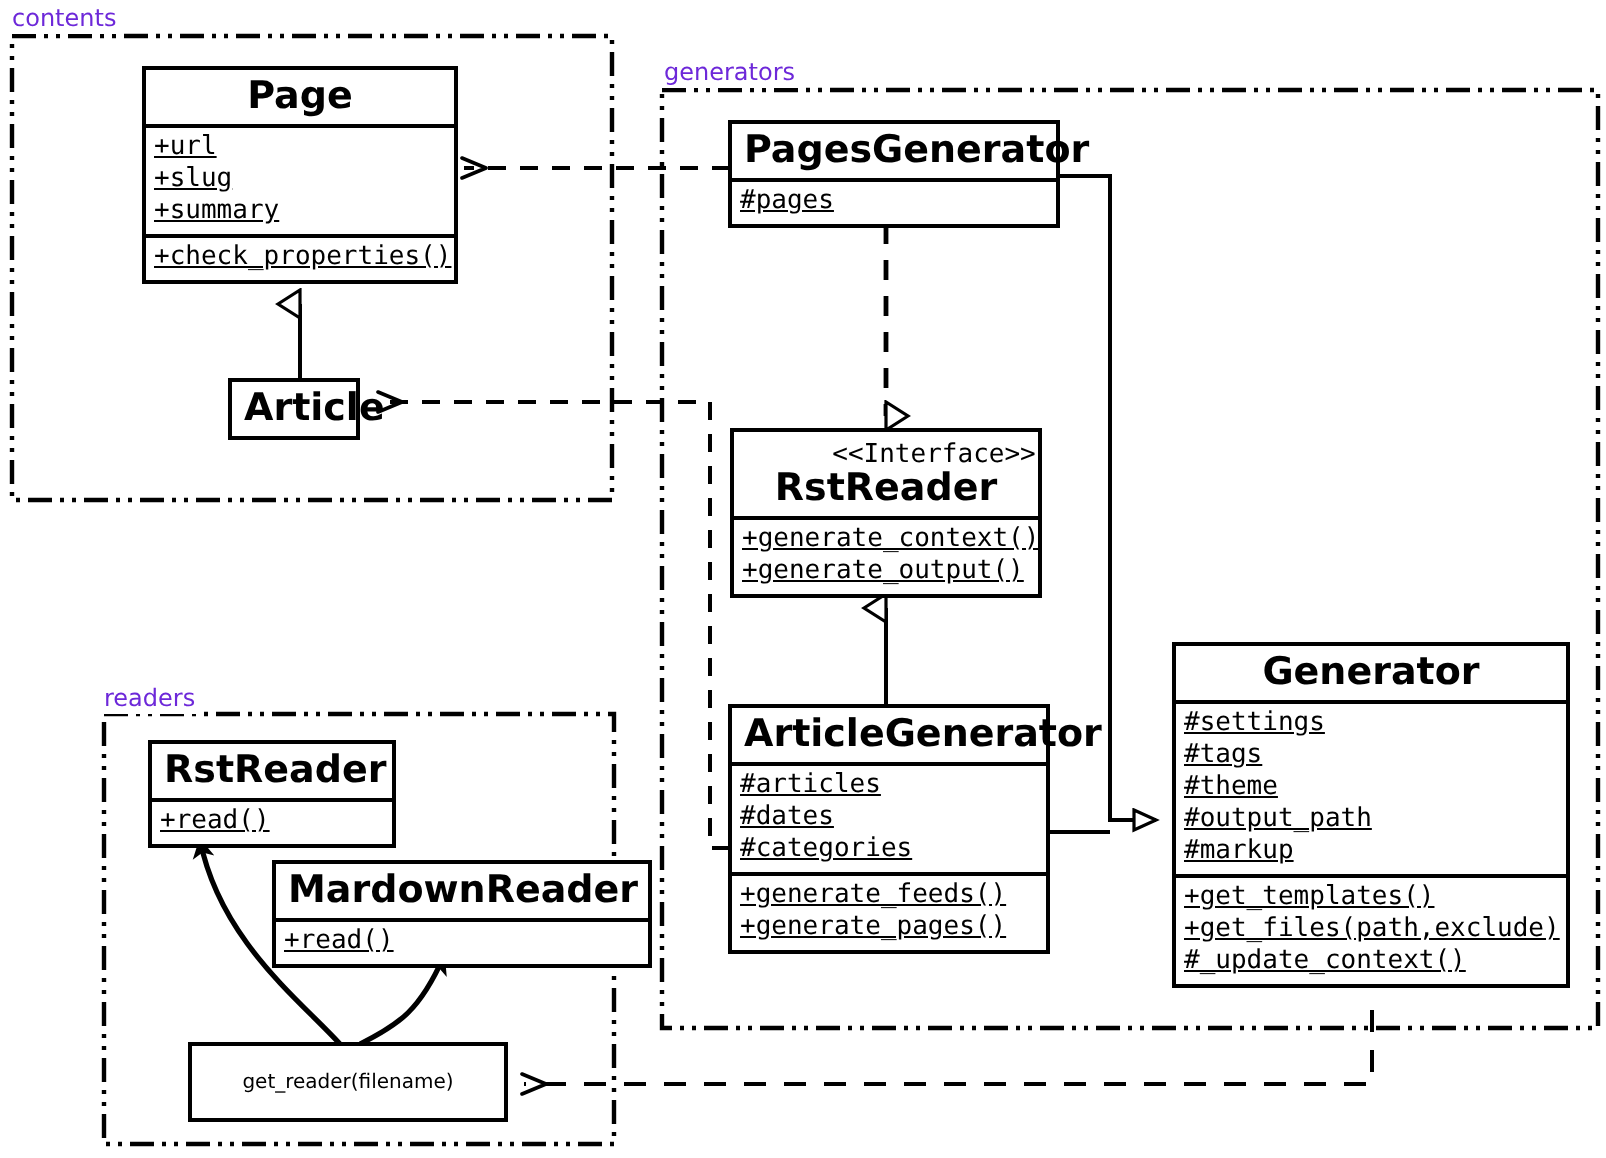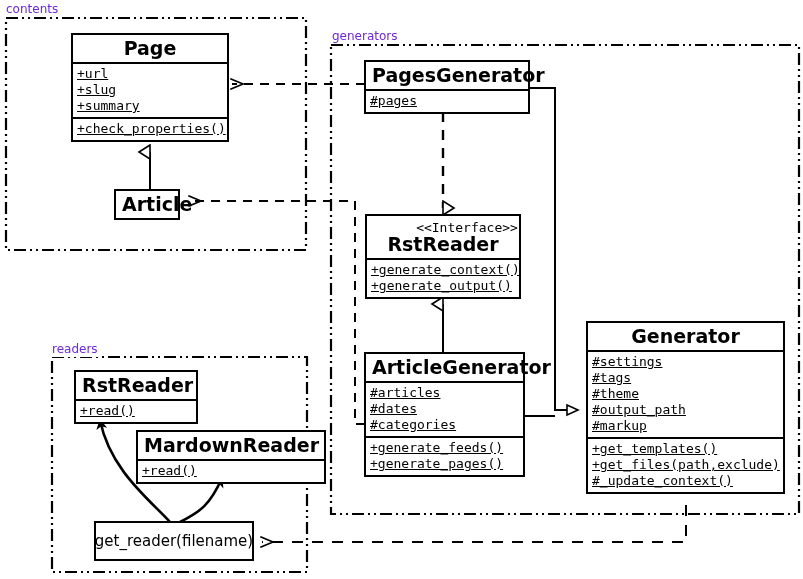--- a/index.html
+++ b/index.html
@@ -15,21 +15,21 @@
   .cls .name{font-weight:bold;font-size:19px;text-align:center;padding:5px 6px 5px;
              line-height:17px;white-space:nowrap;}
   .cls .stereo{font-weight:normal;font-size:13px;text-align:center;
                line-height:15px;padding-top:4px;font-family:"DejaVu Sans Mono","Liberation Mono",monospace;padding-left:48px;}
   .cls .sep{border-top:2px solid #000;}
   .cls .comp{padding:2px 4px 3px;}
   .cls .comp div{font-family:"DejaVu Sans Mono","Liberation Mono",monospace;
                  font-size:13px;line-height:16px;white-space:nowrap;text-decoration:underline;}
   .plainbox{position:absolute;box-sizing:border-box;border:2px solid #000;background:#fff;
             display:flex;align-items:center;justify-content:center;
-            font-size:15px;font-family:"DejaVu Sans","Liberation Sans",sans-serif;}
+            font-size:10px;font-family:"DejaVu Sans","Liberation Sans",sans-serif;}
 </style>
 </head>
 <body>
 
 <div id="stage">
 
   <svg id="wires" viewBox="0 0 803 579" xmlns="http://www.w3.org/2000/svg">
     <defs>
       <marker id="hollowTri" markerWidth="14" markerHeight="14" refX="12" refY="6" orient="auto" markerUnits="userSpaceOnUse">
         <path d="M1,1 L12,6 L1,11 z" fill="#fff" stroke="#000" stroke-width="1.6"></path>

